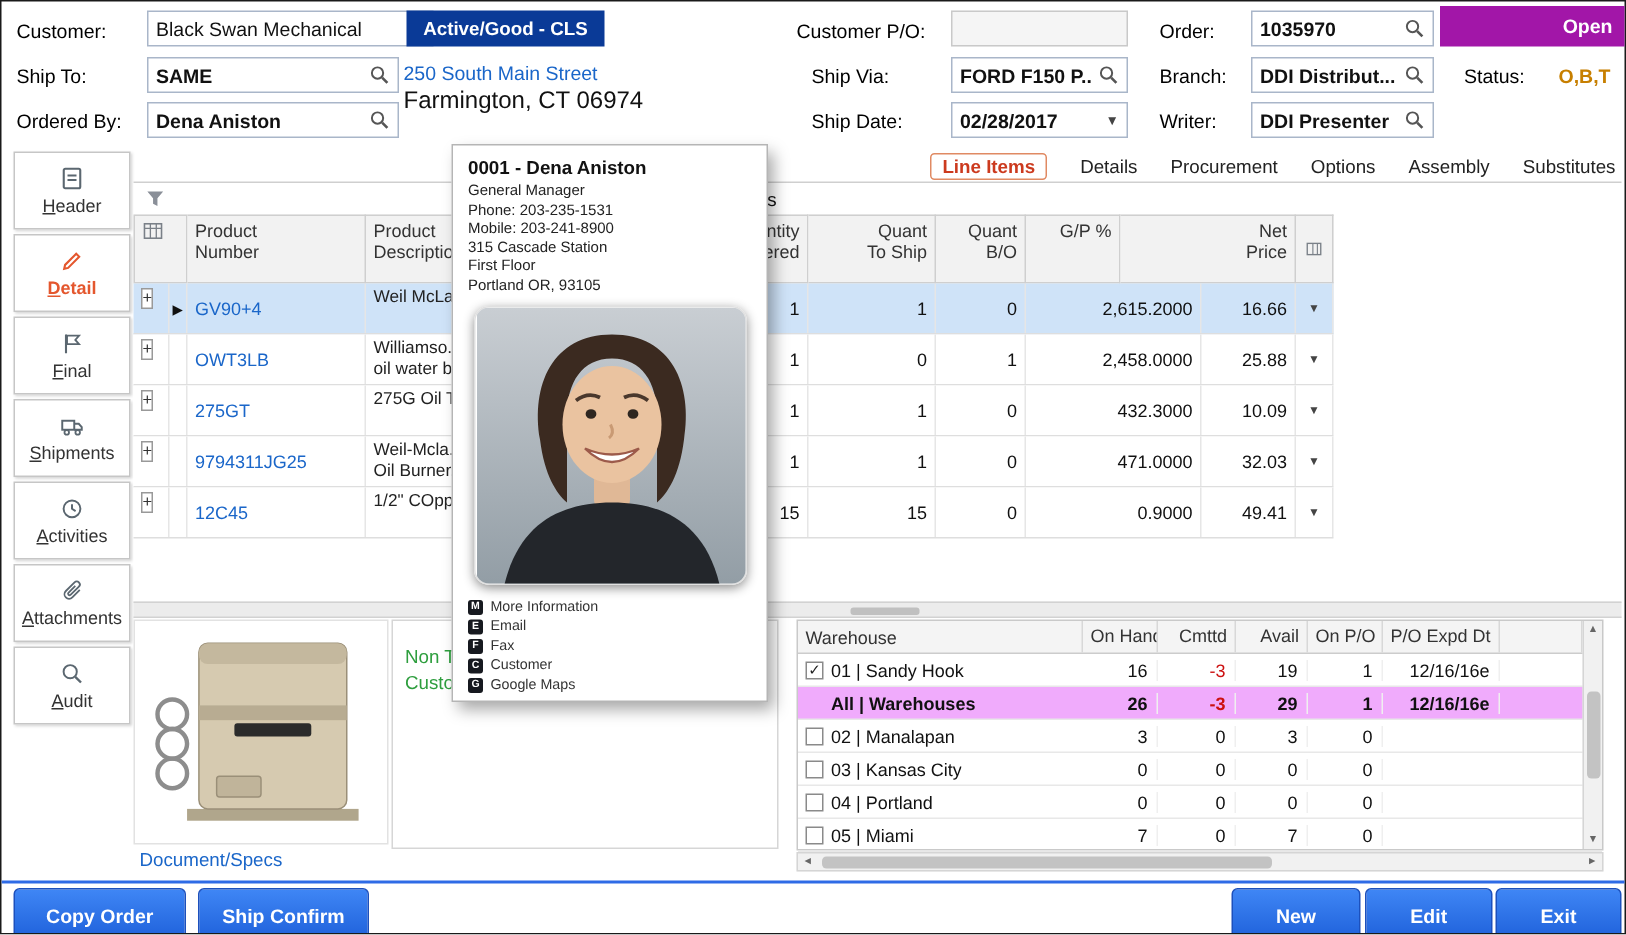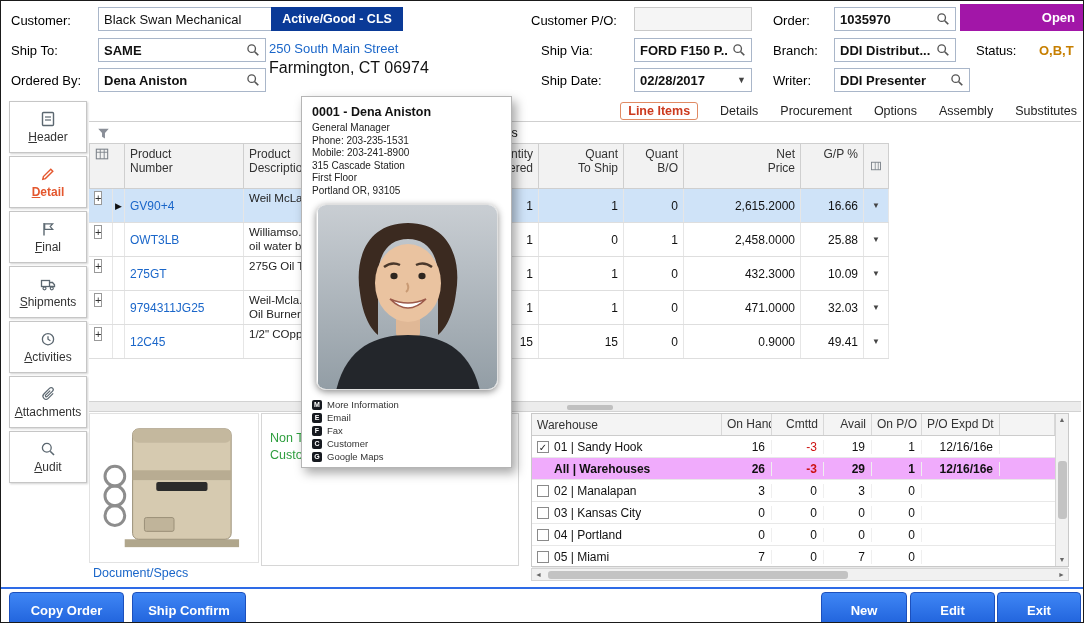--- a/index.html
+++ b/index.html
@@ -168,21 +168,21 @@
       </svg>
   </div>
 
   <span class="lbl" style="left:540px;top:72px">Ship Date:</span>
   <div class="field" style="left:633px;top:67px;width:118px">
     <span class="val">02/28/2017</span>
     <span class="ddglyph">▼</span>
   </div>
 
   <span class="lbl" style="left:772px;top:72px">Writer:</span>
-  <div class="field" style="left:833px;top:67px;width:136px">
+  <div class="field" style="left:833px;top:67px;width:122px">
     <span class="val">DDI Presenter</span>
     <svg class="sicon" viewBox="0 0 16 16">
         <circle cx="6.5" cy="6.5" r="4.3" fill="none" stroke="#555" stroke-width="1.5"></circle>
         <line x1="10" y1="10" x2="14" y2="14" stroke="#555" stroke-width="2"></line>
       </svg>
   </div>
 
   <div class="sidebar">
     <div class="side-item">
       <svg width="16" height="16" viewBox="0 0 16 16">
@@ -275,26 +275,26 @@
           <span class="hl">Ordered</span>
       </div>
       <div class="gh c-qs right">
         <span class="hl">Quant</span>
           <span class="hl">To Ship</span>
       </div>
       <div class="gh c-qb right">
         <span class="hl">Quant</span>
           <span class="hl">B/O</span>
       </div>
+      <div class="gh c-gp right">
+        <span class="hl">G/P %</span>
+      </div>
       <div class="gh c-np right">
         <span class="hl">Net</span>
           <span class="hl">Price</span>
-      </div>
-      <div class="gh c-gp right">
-        <span class="hl">G/P %</span>
       </div>
       <div class="gh c-dd">
         <svg width="12" height="12" viewBox="0 0 16 16">
             <rect x="2" y="3" width="12" height="10" fill="none" stroke="#7a8088" stroke-width="1.2"></rect>
             <line x1="7" y1="3" x2="7" y2="13" stroke="#7a8088" stroke-width="1"></line>
             <line x1="11" y1="3" x2="11" y2="13" stroke="#7a8088" stroke-width="1"></line>
           </svg>
       </div>
     </div>
 

